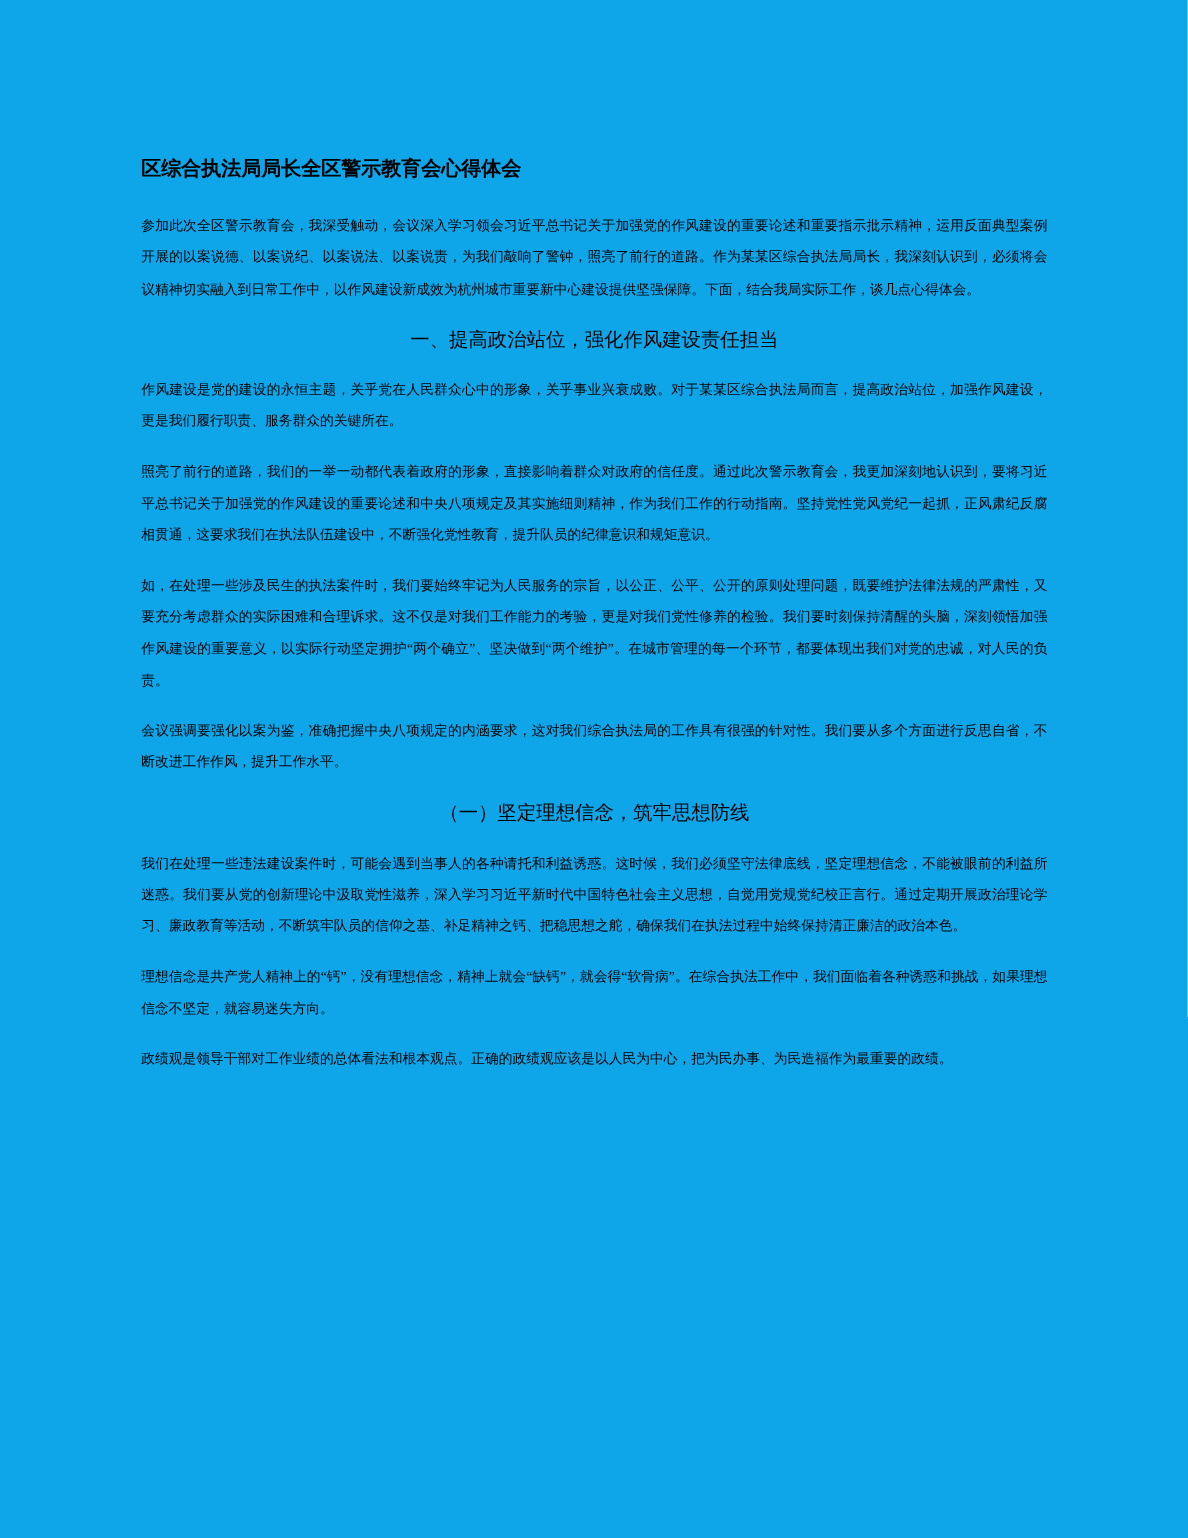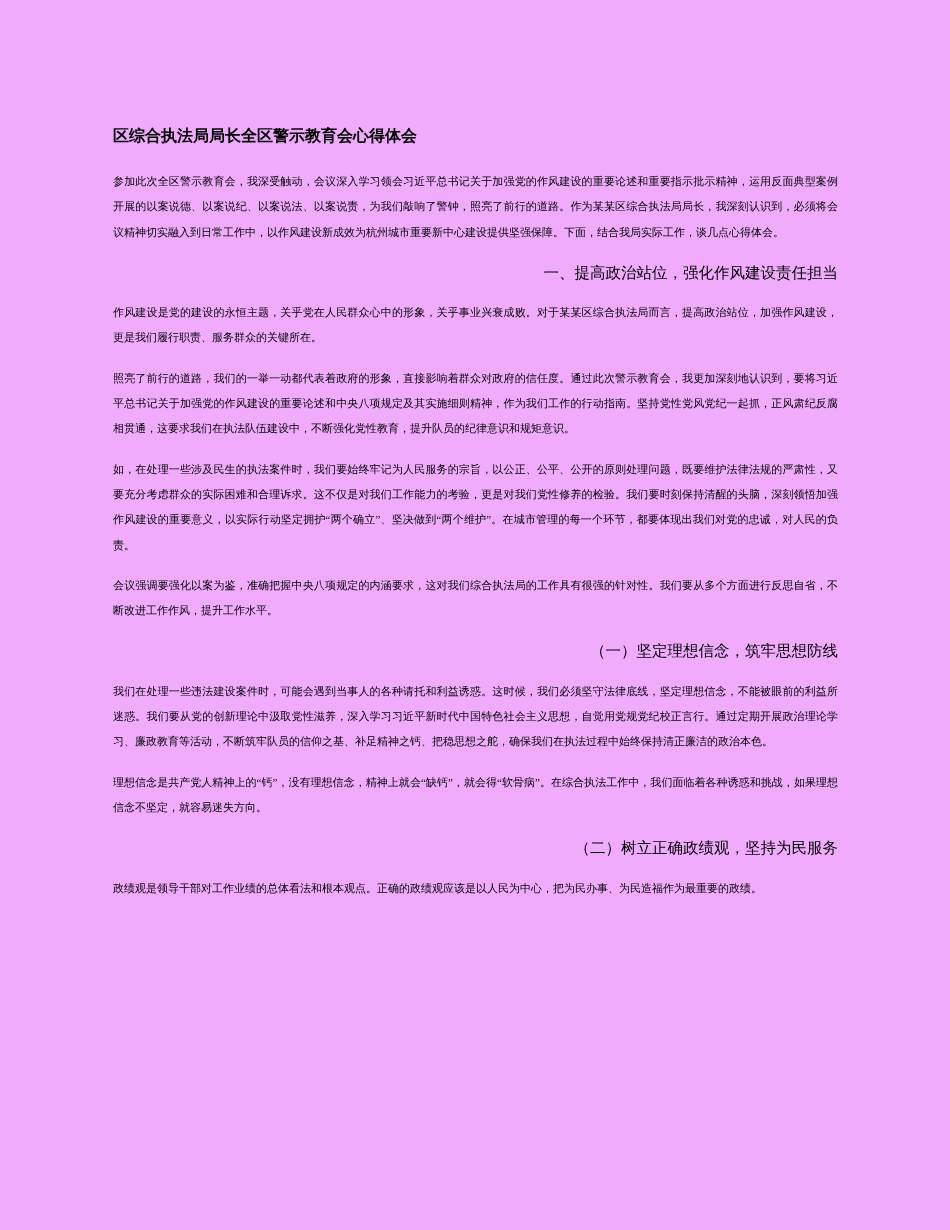--- a/index.html
+++ b/index.html
@@ -7,21 +7,21 @@
   body {
     width: 950px;
     height: 1230px;
     font-family: "Liberation Serif", "DejaVu Serif", serif;
     color: #000000;
     overflow: hidden;
   }
   .page {
     width: 950px;
     height: 1230px;
-    background: #f0abfc;
+    background: #0ea5e9;
     padding: 123px 112px 40px 113px;
   }
   .doc-title {
     font-size: 16px;
     font-weight: bold;
     line-height: 25px;
     margin-bottom: 21px;
     text-align: left;
   }
   .para {
@@ -30,21 +30,21 @@
     text-align: justify;
     text-justify: inter-ideograph;
     margin-bottom: 15px;
     word-break: break-all;
   }
   .heading {
     font-size: 15.5px;
     line-height: 25.3px;
     font-weight: normal;
     margin-bottom: 15px;
-    text-align: right;
+    text-align: center;
   }
 </style>
 </head>
 <body>
 
 <div class="page">
 
   <h1 class="doc-title">区综合执法局局长全区警示教育会心得体会</h1>
 
   <p class="para">参加此次全区警示教育会，我深受触动，会议深入学习领会习近平总书记关于加强党的作风建设的重要论述和重要指示批示精神，运用反面典型案例开展的以案说德、以案说纪、以案说法、以案说责，为我们敲响了警钟，照亮了前行的道路。作为某某区综合执法局局长，我深刻认识到，必须将会议精神切实融入到日常工作中，以作风建设新成效为杭州城市重要新中心建设提供坚强保障。下面，结合我局实际工作，谈几点心得体会。</p>
@@ -59,17 +59,16 @@
 
 
   <p class="para">会议强调要强化以案为鉴，准确把握中央八项规定的内涵要求，这对我们综合执法局的工作具有很强的针对性。我们要从多个方面进行反思自省，不断改进工作作风，提升工作水平。</p>
 
   <p class="heading">（一）坚定理想信念，筑牢思想防线</p>
 
   <p class="para">我们在处理一些违法建设案件时，可能会遇到当事人的各种请托和利益诱惑。这时候，我们必须坚守法律底线，坚定理想信念，不能被眼前的利益所迷惑。我们要从党的创新理论中汲取党性滋养，深入学习习近平新时代中国特色社会主义思想，自觉用党规党纪校正言行。通过定期开展政治理论学习、廉政教育等活动，不断筑牢队员的信仰之基、补足精神之钙、把稳思想之舵，确保我们在执法过程中始终保持清正廉洁的政治本色。</p>
 
   <p class="para">理想信念是共产党人精神上的“钙”，没有理想信念，精神上就会“缺钙”，就会得“软骨病”。在综合执法工作中，我们面临着各种诱惑和挑战，如果理想信念不坚定，就容易迷失方向。</p>
 
-  <p class="heading">（二）树立正确政绩观，坚持为民服务</p>
 
   <p class="para">政绩观是领导干部对工作业绩的总体看法和根本观点。正确的政绩观应该是以人民为中心，把为民办事、为民造福作为最重要的政绩。</p>
 
 </div>
 
 </body></html>

